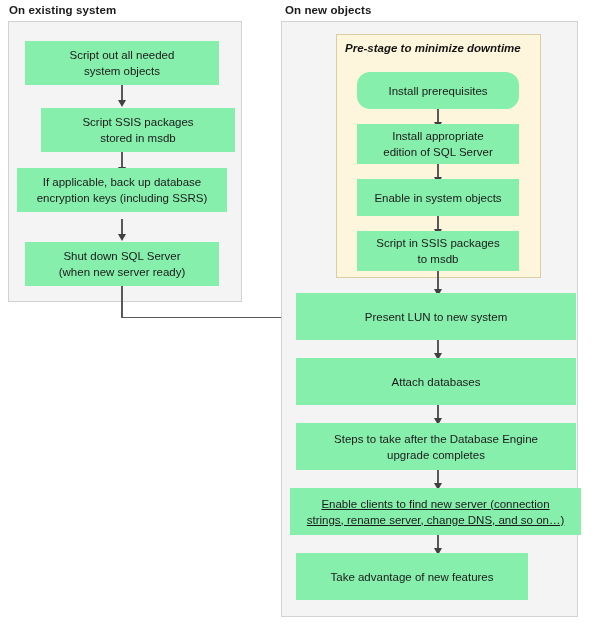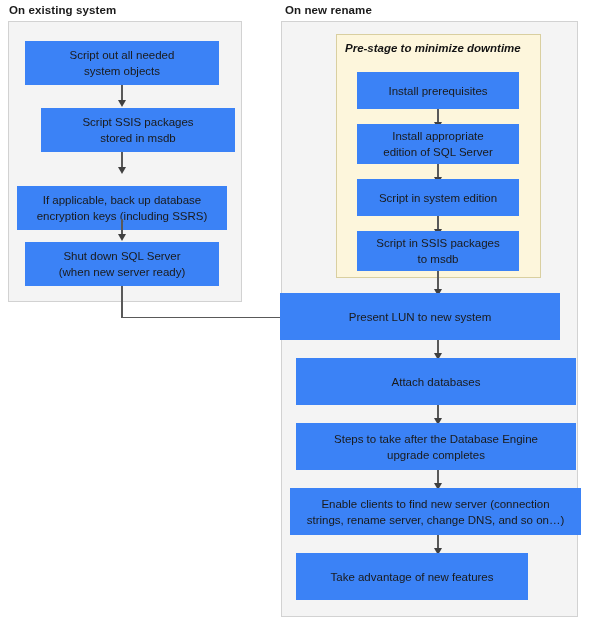--- a/index.html
+++ b/index.html
@@ -42,21 +42,21 @@
     position: absolute;
     font-size: 11.5px;
     font-weight: bold;
     font-style: italic;
     color: #141414;
     white-space: nowrap;
   }
 
   .node {
     position: absolute;
-    background: #3b82f6;
+    background: #86efac;
     box-sizing: border-box;
     display: flex;
     align-items: center;
     justify-content: center;
     text-align: center;
     font-size: 11.5px;
     color: #1a1a1a;
     line-height: 16px;
     padding: 0 6px;
   }
@@ -117,78 +117,78 @@
 <div class="arrow" style="left:121px; top:85px; height:16px;"></div>
 
 <div class="node" style="left:41px; top:108px; width:194px; height:44px;">
   <span>
     <span>Script SSIS packages</span>
     <span>stored in msdb</span>
   </span>
 </div>
 <div class="arrow" style="left:121px; top:152px; height:16px;"></div>
 
-<div class="node" style="left:17px; top:186px; width:210px; height:44px;">
+<div class="node" style="left:17px; top:168px; width:210px; height:44px;">
   <span>
     <span>If applicable, back up database</span>
     <span>encryption keys (including SSRS)</span>
   </span>
 </div>
 <div class="arrow" style="left:121px; top:219px; height:16px;"></div>
 
 <div class="node" style="left:25px; top:242px; width:194px; height:44px;">
   <span>
     <span>Shut down SQL Server</span>
     <span>(when new server ready)</span>
   </span>
 </div>
 
 <div class="elbow-v" style="left:121px; top:286px; height:32px;"></div>
 <div class="elbow-h" style="left:121px; top:316.5px; width:170px;"></div>
 <div class="elbow-head" style="left:289px; top:313px;"></div>
 
-<div class="panel-title" style="left:285px; top:4px;">On new rename</div>
+<div class="panel-title" style="left:285px; top:4px;">On new objects</div>
 
 <div class="panel" style="left:281px; top:21px; width:297px; height:596px;"></div>
 
 <div class="stage-box" style="left:336px; top:34px; width:205px; height:244px;"></div>
 
 <div class="stage-label" style="left:345px; top:42px;">Pre-stage to minimize downtime</div>
 
-<div class="node" style="left:357px; top:72px; width:162px; height:37px;">
+<div class="node" style="left:357px; top:72px; width:162px; height:37px;border-radius:13px;">
   <span>
     <span>Install prerequisites</span>
   </span>
 </div>
 <div class="arrow" style="left:437px; top:109px; height:14px;"></div>
 
 <div class="node" style="left:357px; top:124px; width:162px; height:40px;justify-content:center;">
   <span>
     <span>Install appropriate</span>
     <span>edition of SQL Server</span>
   </span>
 </div>
 <div class="arrow" style="left:437px; top:164px; height:14px;"></div>
 
 <div class="node" style="left:357px; top:179px; width:162px; height:37px;">
   <span>
-    <span>Script in system edition</span>
+    <span>Enable in system objects</span>
   </span>
 </div>
 <div class="arrow" style="left:437px; top:216px; height:14px;"></div>
 
 <div class="node" style="left:357px; top:231px; width:162px; height:40px;">
   <span>
     <span>Script in SSIS packages</span>
     <span>to msdb</span>
   </span>
 </div>
 <div class="arrow" style="left:437px; top:271px; height:19px;"></div>
 
-<div class="node" style="left:280px; top:293px; width:280px; height:47px;">
+<div class="node" style="left:296px; top:293px; width:280px; height:47px;">
   <span>
     <span>Present LUN to new system</span>
   </span>
 </div>
 <div class="arrow" style="left:437px; top:340px; height:14px;"></div>
 
 <div class="node" style="left:296px; top:358px; width:280px; height:47px;">
   <span>
     <span>Attach databases</span>
   </span>
@@ -196,21 +196,21 @@
 <div class="arrow" style="left:437px; top:405px; height:14px;"></div>
 
 <div class="node" style="left:296px; top:423px; width:280px; height:47px;">
   <span>
     <span>Steps to take after the Database Engine</span>
     <span>upgrade completes</span>
   </span>
 </div>
 <div class="arrow" style="left:437px; top:470px; height:14px;"></div>
 
-<div class="node" style="left:290px; top:488px; width:291px; height:47px;">
+<div class="node" style="left:290px; top:488px; width:291px; height:47px;text-decoration:underline;">
   <span>
     <span>Enable clients to find new server (connection</span>
     <span>strings, rename server, change DNS, and so on…)</span>
   </span>
 </div>
 <div class="arrow" style="left:437px; top:535px; height:14px;"></div>
 
 <div class="node" style="left:296px; top:553px; width:232px; height:47px;">
   <span>
     <span>Take advantage of new features</span>

